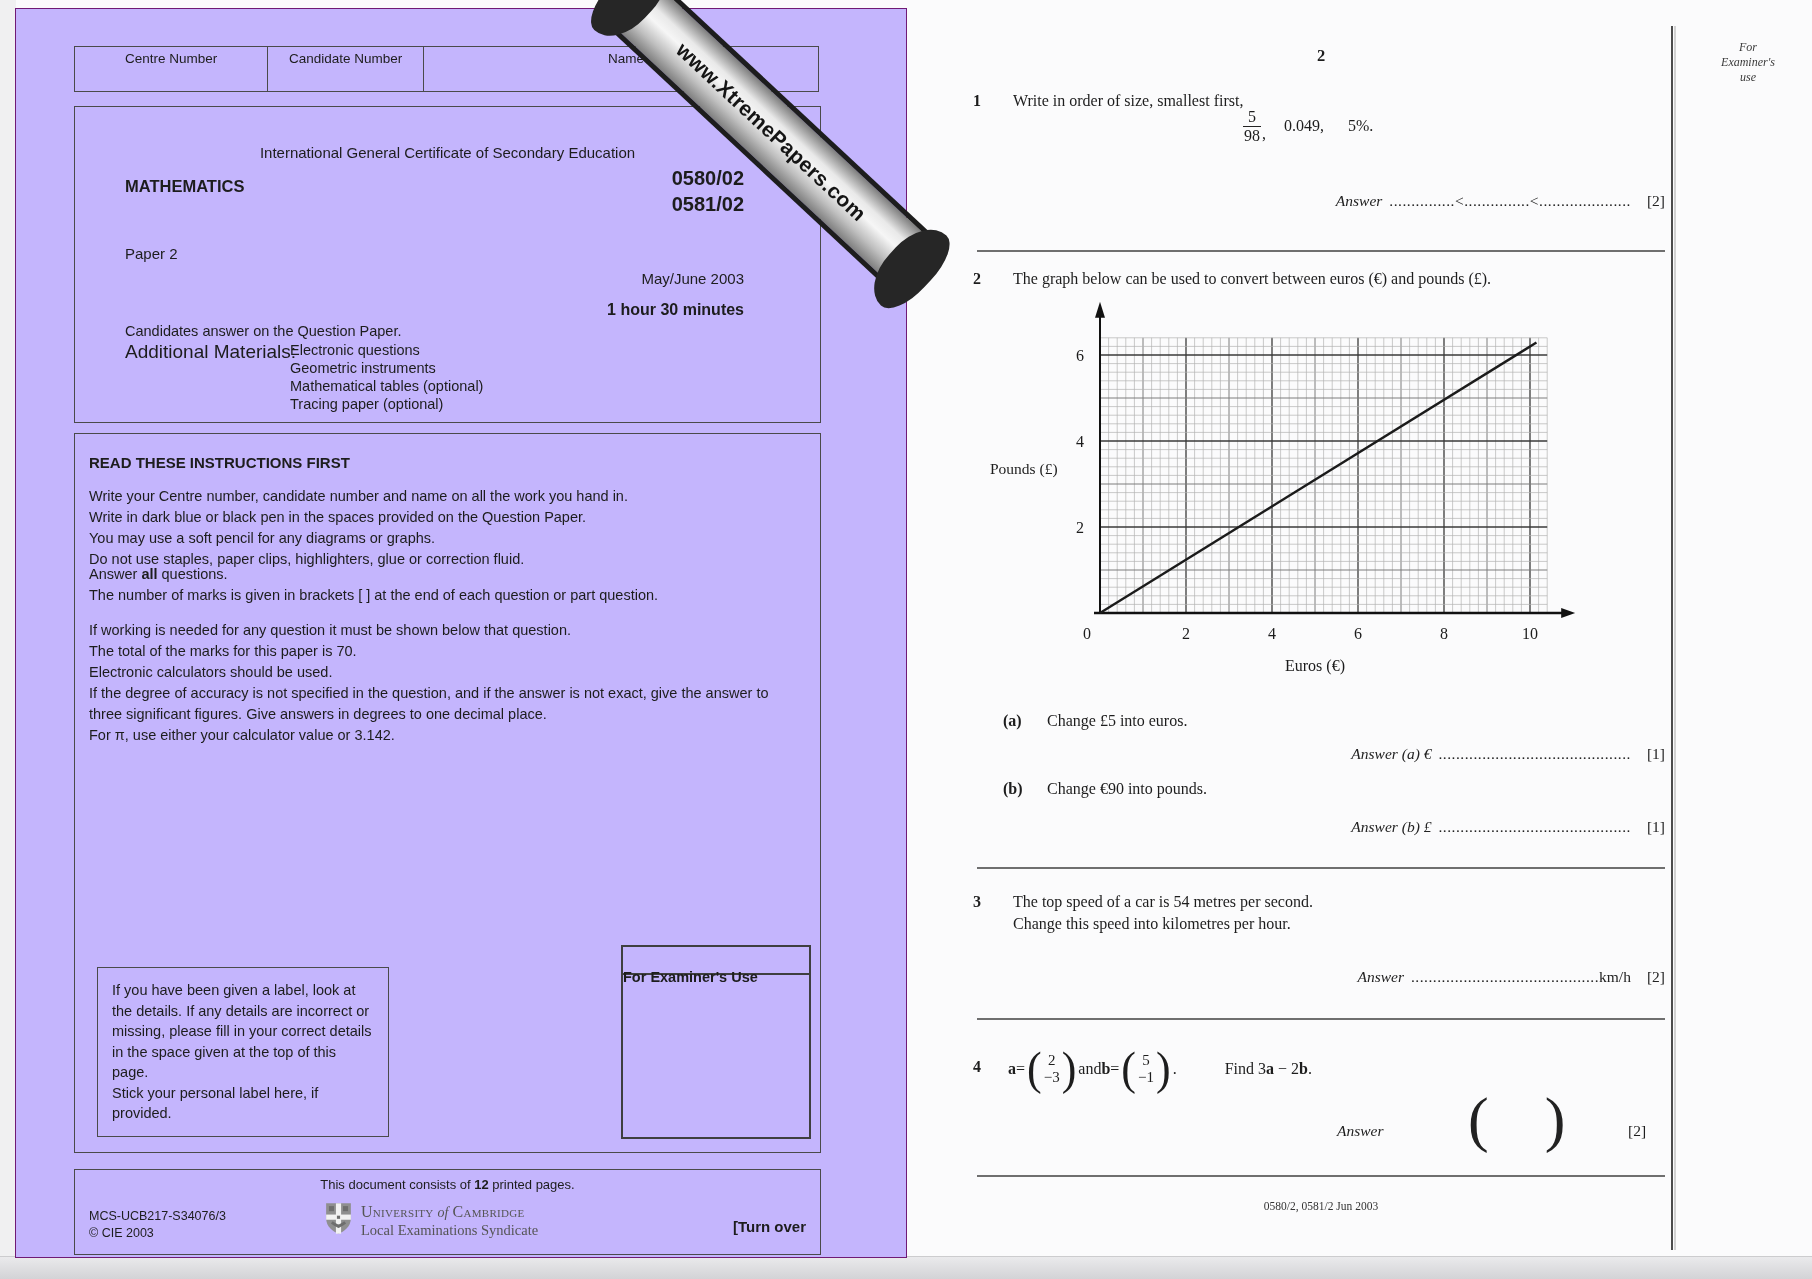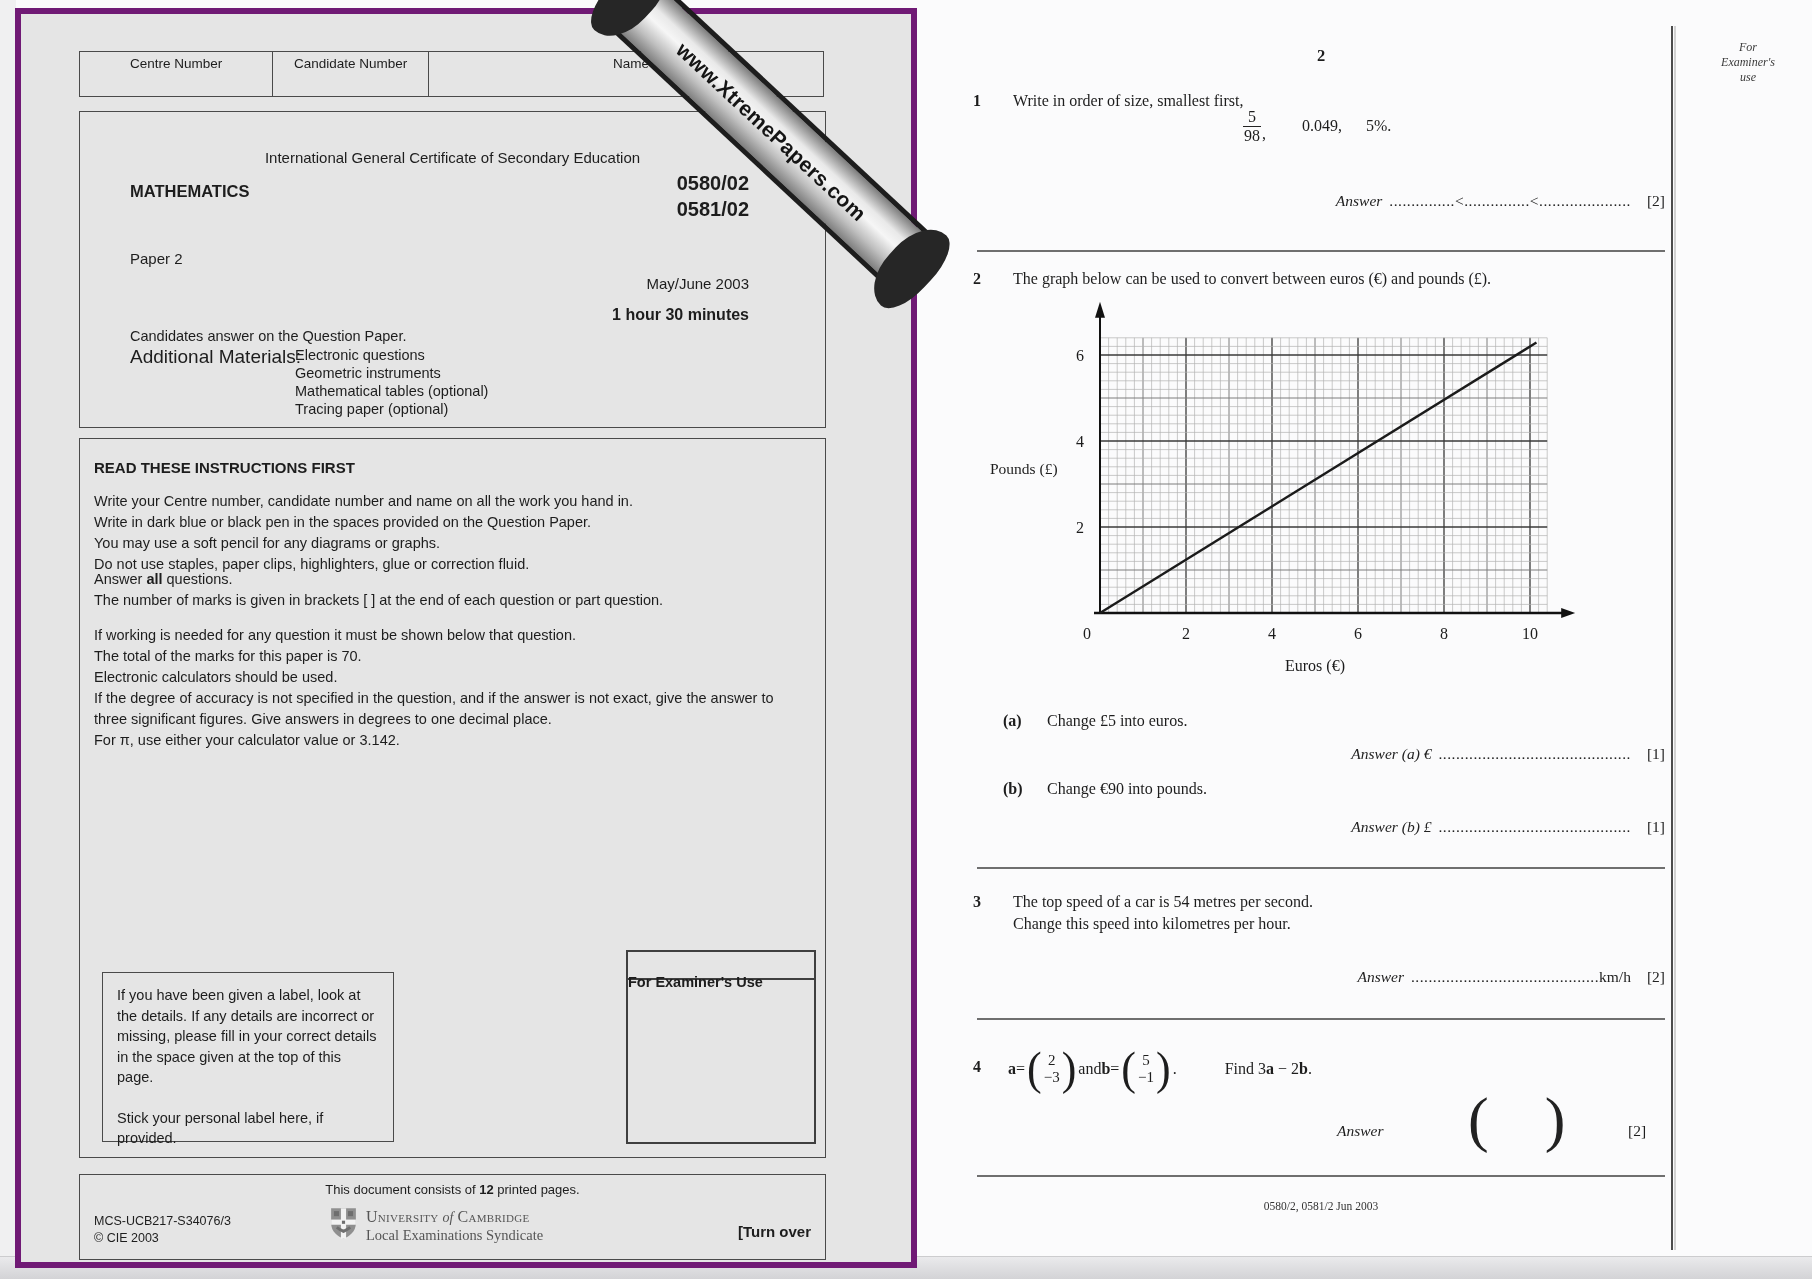--- a/index.html
+++ b/index.html
@@ -8,21 +8,21 @@
   .abs{position:absolute}
   .serif{font-family:"Liberation Serif",serif}
 
   
   .left-strip{left:0;top:0;width:16px;height:1257px;background:#f0f0f1}
   .bottom-band{left:0;top:1256px;width:1812px;height:23px;
                background:linear-gradient(#eaeaec,#d2d2d5);border-top:1px solid #ccccce}
   .rp-edge{left:897px;top:238px;width:1px;height:1014px;background:#dedede}
 
   
-  .sheet{left:15px;top:8px;width:890px;height:1248px;background:#e5e5e5;border:6px solid #701a75}
+  .sheet{left:15px;top:8px;width:890px;height:1248px;background:#c4b5fd;border:1px solid #701a75}
   .hdr-table{left:58px;top:37px;width:745px;height:46px;border:1px solid #4a4a4a;display:flex;box-sizing:border-box}
   .hdr-cell{border-right:1px solid #4a4a4a;font-size:13.5px;padding-top:4px;text-align:center;box-sizing:border-box}
   .hdr-cell.c1{width:26%}.hdr-cell.c2{width:21%}
   .hdr-cell.c3{flex:1;border-right:none;text-align:center;padding-left:10px}
 
   .title-box{left:58px;top:97px;width:745px;height:315px;border:1px solid #4a4a4a}
   .org{top:14px;width:100%;text-align:center;font-weight:bold;font-size:16.5px}
   .org-sub{top:37px;width:100%;text-align:center;font-size:15px}
   .subject{left:50px;top:70px;font-weight:bold;font-size:16.5px}
   .codes{right:76px;top:58px;text-align:right;font-weight:bold;font-size:20px;line-height:26px}
@@ -33,21 +33,21 @@
   .addl{left:50px;top:234px;font-size:19px}
   .materials{left:215px;top:234px;font-size:14.5px;line-height:18px}
 
   .instr-box{left:58px;top:424px;width:745px;height:718px;border:1px solid #4a4a4a;font-size:14.5px;line-height:21px}
   .instr-h{left:14px;top:18px;font-weight:bold;font-size:15px}
   .p1{left:14px;top:52px}
   .p2{left:14px;top:130px}
   .p3{left:14px;top:186px}
   .label-box{left:22px;top:533px;width:292px;height:170px;border:1px solid #4a4a4a;
              padding:12px 14px;box-sizing:border-box;font-size:14.5px;line-height:20.5px}
-  .label-box .gap{margin-top:20px}
+  .label-box .gap{}
   .exam-box{left:546px;top:511px;width:190px;height:194px;border:2px solid #3f3f3f;box-sizing:border-box}
   .exam-hdr{height:28px;border-bottom:2px solid #3f3f3f;font-weight:bold;font-size:14.5px;
             text-align:left;padding-top:20px;box-sizing:border-box}
 
   .footer-box{left:58px;top:1160px;width:745px;height:84px;border:1px solid #4a4a4a}
   .consists{top:7px;width:100%;text-align:center;font-size:13px}
   .doc-codes{left:14px;top:38px;font-size:12.5px;line-height:17px}
   .univ{left:250px;top:32px;display:flex;gap:9px;align-items:center}
   .univ-l1{font-family:"Liberation Serif",serif;font-size:16px;color:#555;line-height:18px}
   .sc{font-variant:small-caps;letter-spacing:.3px}
@@ -70,21 +70,21 @@
   .exam-rule{left:1671px;top:26px;width:2px;height:1224px;background:#4c4c4c;box-shadow:3px 0 0 rgba(160,160,160,.45)}
   .exam-col{left:1688px;top:40px;width:120px;text-align:center;font-family:"Liberation Serif",serif;
             font-style:italic;font-size:12px;line-height:15px;color:#3a3a3a}
   .pgnum{left:977px;top:46px;width:688px;text-align:center;font-weight:bold;font-size:16.5px}
   .qnum{position:absolute;font-weight:bold;font-size:16px;font-family:"Liberation Serif",serif}
   .qtext{position:absolute;font-size:16px;font-family:"Liberation Serif",serif}
   .frac-row{left:1243px;top:108px;display:flex;align-items:center;font-size:16px;font-family:"Liberation Serif",serif}
   .frac{display:flex;flex-direction:column;align-items:center;line-height:1.12}
   .frac .n{padding:0 5px;border-bottom:1.4px solid #222}
   .frac-comma{align-self:flex-end;margin:0 0 2px 1px}
-  .it2{margin-left:36px}.it3{margin-left:24px}
+  .it2{margin-left:18px}.it3{margin-left:24px}
   .ans-row{position:absolute;left:977px;width:688px;text-align:right;font-size:15.5px;
            font-family:"Liberation Serif",serif;color:#222}
   .ans-row .lab{font-style:italic;margin-right:7px}
   .ans-row .marks{margin-left:16px}
   .dots{letter-spacing:.5px}
   .sep{position:absolute;left:977px;width:688px;height:2px;background:#6f6f6f}
   .ylab{left:990px;top:460px;font-size:15.5px;font-family:"Liberation Serif",serif}
   .q4row{left:1008px;top:1038px;height:62px;display:flex;align-items:center;
          font-size:16px;font-family:"Liberation Serif",serif}
   .bigp{font-size:44px;font-weight:300;line-height:1;margin:0 2px;transform:scaleY(1.04)}

